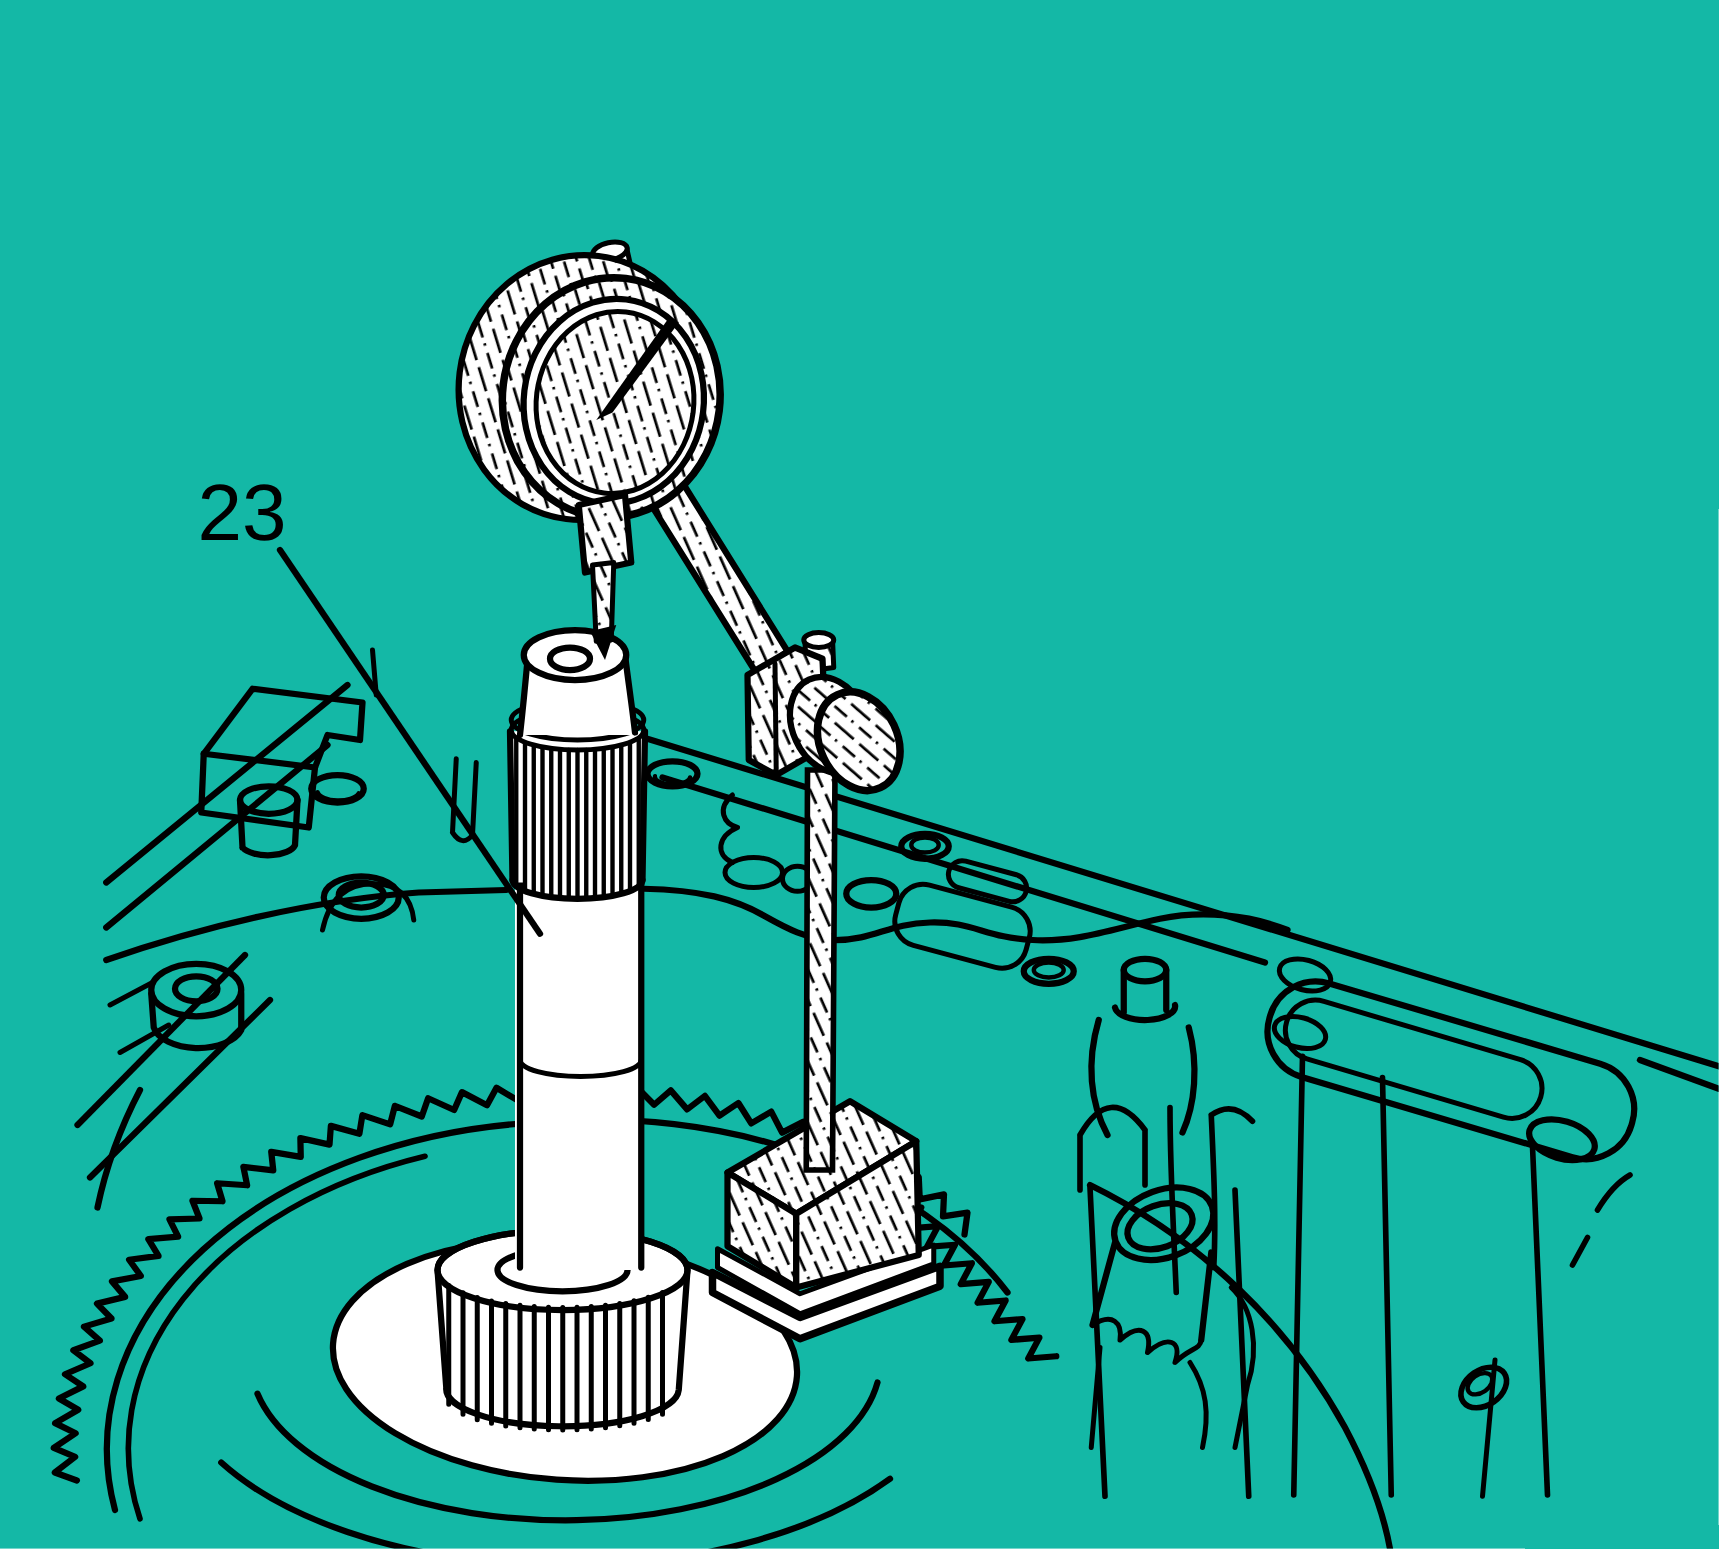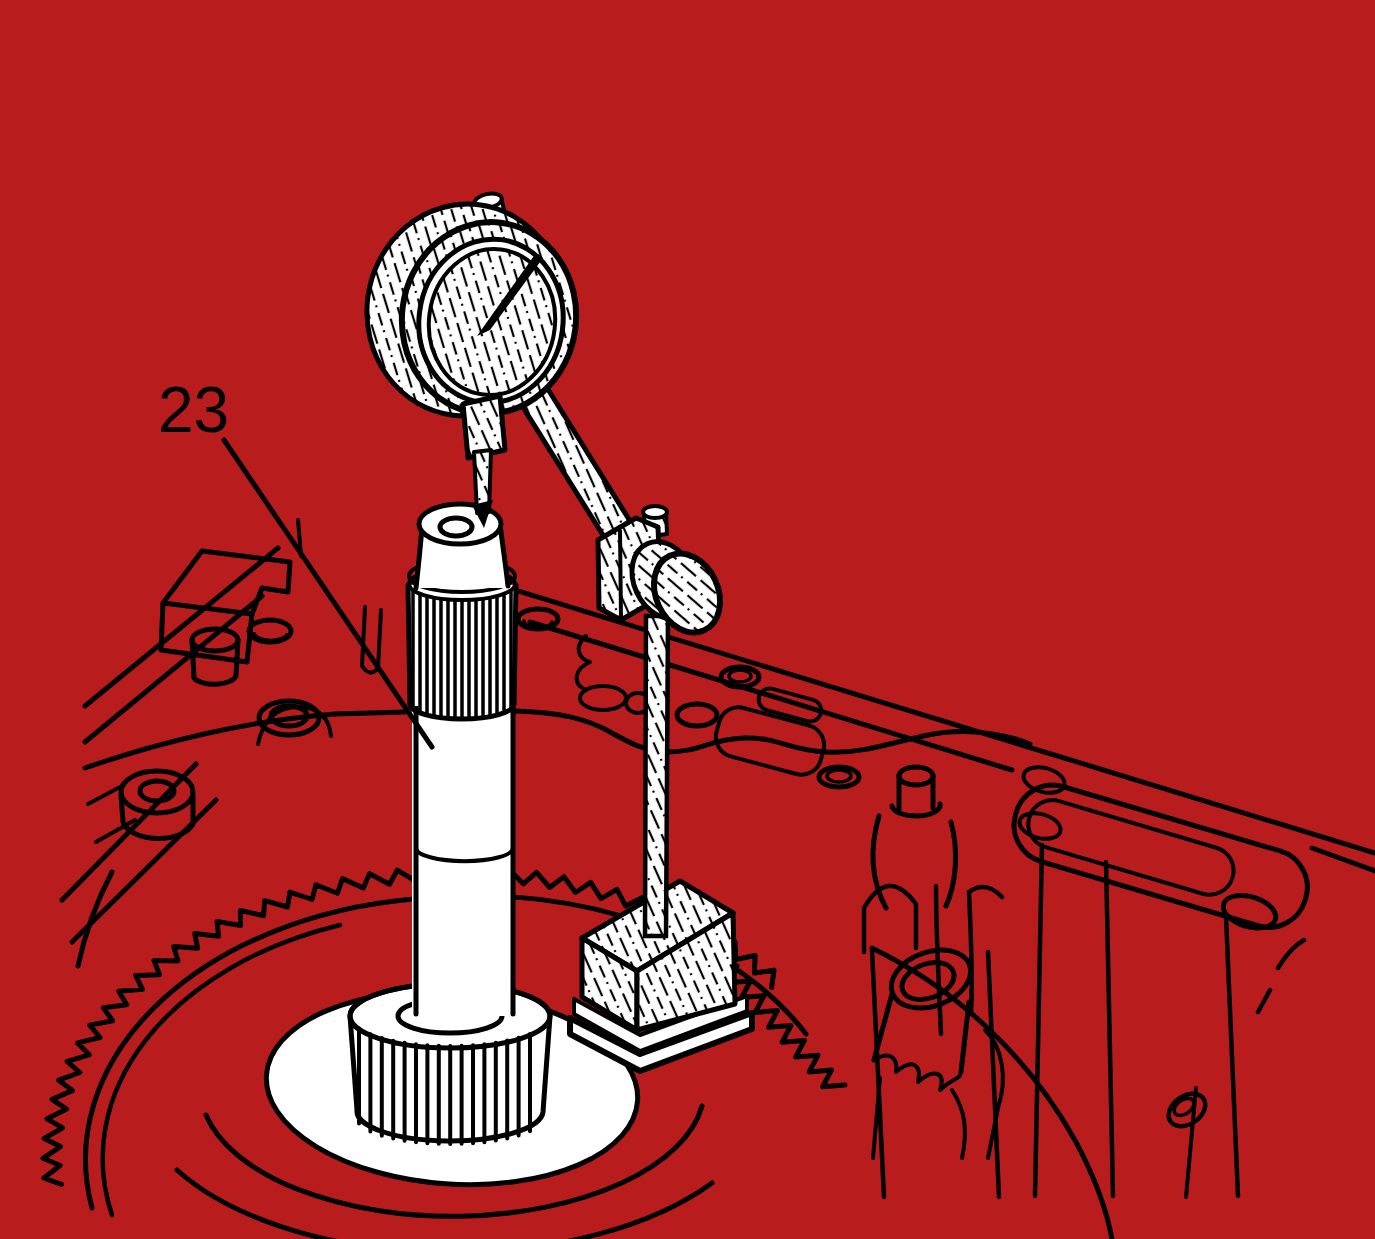--- a/index.html
+++ b/index.html
@@ -1,16 +1,16 @@
 <!DOCTYPE html>
 <html><head>
 <meta charset="utf-8">
 <style>
   html,body{margin:0;padding:0;background:#ffffff;}
-  .stage{position:relative;width:1375px;height:1239px;background:#b91c1c;overflow:hidden;}
+  .stage{position:relative;width:1375px;height:1239px;background:#14b8a6;overflow:hidden;}
   svg{position:absolute;inset:0;}
   .callout-text{font-family:"Liberation Sans", sans-serif;font-size:64px;fill:#000;}
 </style>
 </head>
 <body>
 
 <div class="stage">
 <svg viewBox="0 0 1375 1239" width="1375" height="1239">
   <defs>
     <pattern id="hatch" patternUnits="userSpaceOnUse" width="20" height="26" patternTransform="rotate(-24)">

